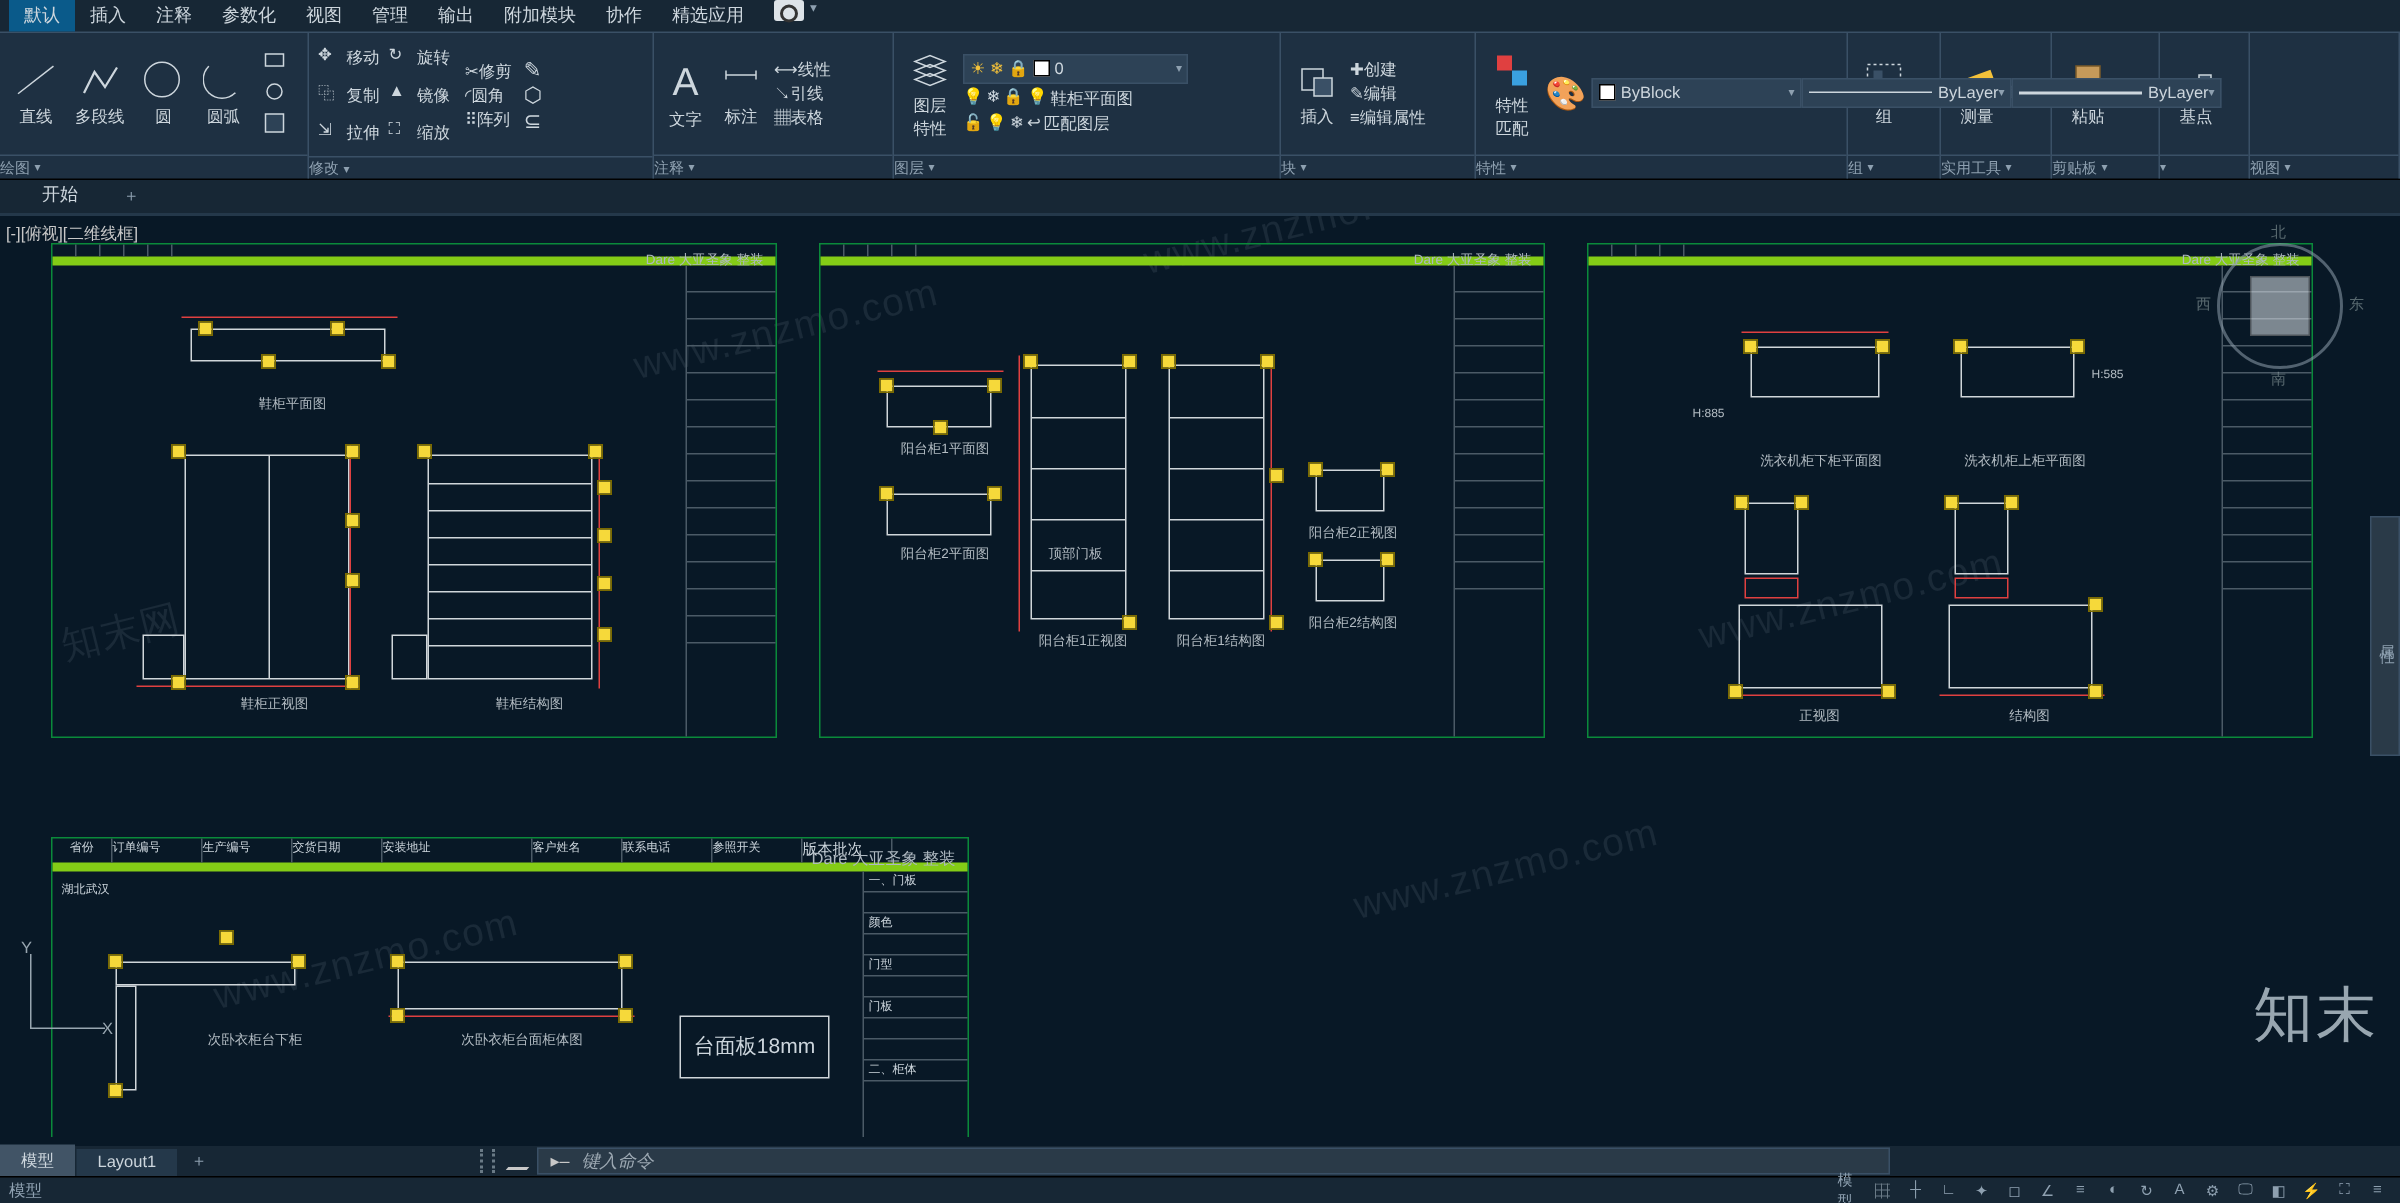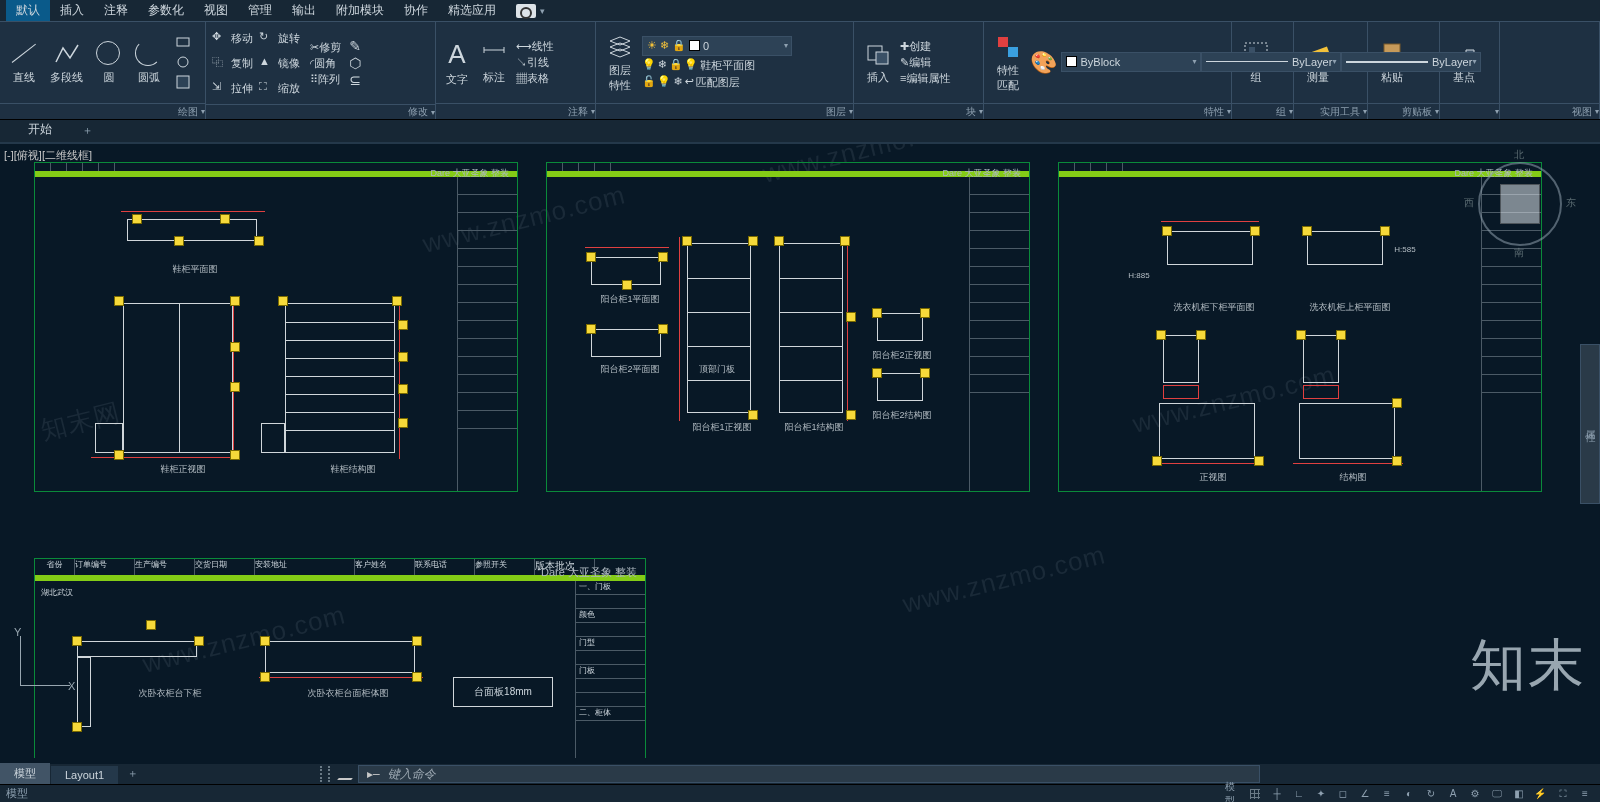--- a/index.html
+++ b/index.html
@@ -5,32 +5,32 @@
   :root{
     --bg:#172735; --bg2:#1e3042; --bg3:#24384a; --bg4:#2d4256;
     --border:#3a5066; --text:#cdd6dd; --muted:#8ea0b0;
     --canvas:#081826; --green:#0a8a3a; --red:#e04040; --yellow:#f6d93a;
     --white:#d0d6da;
   }
   *{box-sizing:border-box;font-family:"Microsoft YaHei",Arial,sans-serif}
   body{margin:0;width:1600px;height:802px;background:var(--canvas);color:var(--text);overflow:hidden;font-size:11px;position:relative}
 
   
-  .menubar{height:22px;background:var(--bg);display:flex;align-items:center;padding-left:6px;border-bottom:1px solid var(--border)}
+  .menubar{height:22px;background:var(--bg);display:flex;padding-left:6px;border-bottom:1px solid var(--border)}
   .menubar .item{padding:0 10px;height:100%;display:flex;align-items:center;cursor:default;font-size:12px}
   .menubar .item.active{background:#0a5a8a}
   .menubar .camicon{width:20px;height:14px;background:#dde3e8;border-radius:2px;margin-left:10px;position:relative}
   .menubar .camicon::before{content:"";position:absolute;left:4px;top:3px;width:8px;height:8px;border-radius:50%;border:2px solid #333}
   .menubar .chev{margin-left:4px;font-size:9px;color:var(--muted)}
 
   
   .ribbon{height:98px;background:var(--bg2);display:flex;border-bottom:1px solid #000}
   .panel{border-right:1px solid var(--border);display:flex;flex-direction:column}
   .panel-body{flex:1;display:flex;align-items:center;padding:4px 6px;gap:4px}
-  .panel-title{height:16px;font-size:10px;color:var(--muted);text-align:center;border-top:1px solid var(--border);display:flex;align-items:center;justify-content:flex-end;gap:3px}
+  .panel-title{height:16px;font-size:10px;color:var(--muted);text-align:center;border-top:1px solid var(--border);display:flex;align-items:center;justify-content:flex-start;gap:3px}
   .panel-title .arr{font-size:8px}
   .big{display:flex;flex-direction:column;align-items:center;gap:2px;padding:0 4px}
   .big .lbl{font-size:11px;white-space:nowrap}
   .icon-sq{width:28px;height:28px;position:relative}
   .grid3{display:grid;grid-template-columns:auto auto;gap:1px 6px}
   .grid3 .row{display:flex;align-items:center;gap:3px;height:24px}
   .grid3 .row .si{width:16px;height:16px;position:relative;flex-shrink:0}
   .grid3 .row .tx{font-size:11px}
   .swatch{width:11px;height:11px;background:#fff;border:1px solid #000}
   .combo{height:20px;background:var(--bg4);border:1px solid var(--border);display:flex;align-items:center;padding:0 4px;font-size:11px;min-width:100px;position:relative}
@@ -67,21 +67,21 @@
   .dimh{height:1px}
   .dimv{width:1px}
   .grip{position:absolute;width:8px;height:8px;background:var(--yellow);outline:1px solid #7a6a00}
   .caption{position:absolute;font-size:9px;color:#b3bcc3;text-align:center;width:120px}
 
   
   .vcube{position:absolute;right:38px;top:18px;width:84px;height:84px;z-index:4;opacity:.55}
   .vcube .ring{position:absolute;inset:0;border:2px solid #8fa0ad;border-radius:50%}
   .vcube .face{position:absolute;left:22px;top:22px;width:40px;height:40px;background:#dbe2e8;border:1px solid #888}
   .vcube .cardinal{position:absolute;font-size:10px;color:#9aa}
-  .idlogo{position:absolute;right:14px;bottom:60px;font-size:56px;color:#98a6b0;letter-spacing:2px}
+  .idlogo{position:absolute;right:14px;bottom:60px;font-size:40px;color:#98a6b0;letter-spacing:2px}
   .idnum{position:absolute;right:14px;bottom:26px;font-size:26px;color:#c0cad2}
 
   
   .ucs{position:absolute;left:12px;bottom:70px;width:70px;height:70px;color:#98a6b0;font-size:11px}
   .ucs .ax{position:absolute;background:#98a6b0}
 
   
   .cmdwrap{position:absolute;left:0;right:0;bottom:18px;height:20px;display:flex;align-items:center;background:rgba(24,40,54,.95);padding:0 340px 0 320px}
   .cmdhandle{width:10px;height:16px;border-left:2px dotted #6a7a86;border-right:2px dotted #6a7a86;margin-right:8px}
   .cmdicon{width:14px;height:14px;position:relative;margin-right:6px}
@@ -631,21 +631,21 @@
       <div class="grip" style="left:160px;top:78px"></div>
     <div class="grip" style="left:38px;top:164px"></div>
     <div class="caption" style="left:80px;top:128px;width:110px">次卧衣柜台下柜</div>
     <div class="furn" style="left:230px;top:82px;width:150px;height:32px"></div>
     <div class="dim dimh" style="left:224px;top:118px;width:164px"></div>
     <div class="grip" style="left:226px;top:78px"></div>
       <div class="grip" style="left:378px;top:78px"></div>
     <div class="grip" style="left:226px;top:114px"></div>
       <div class="grip" style="left:378px;top:114px"></div>
     <div class="caption" style="left:248px;top:128px;width:130px">次卧衣柜台面柜体图</div>
-    <div class="furn" style="left:418px;top:118px;width:100px;height:30px;display:flex;align-items:center;justify-content:center;font-size:10px">台面板18mm</div>
+    <div class="furn" style="left:418px;top:118px;width:100px;height:42px;display:flex;align-items:center;justify-content:center;font-size:14px">台面板18mm</div>
   </div>
 
   <div class="vcube">
     <div class="ring"></div>
       <div class="face"></div>
     <div class="cardinal" style="left:-14px;top:34px">西</div>
     <div class="cardinal" style="right:-14px;top:34px">东</div>
     <div class="cardinal" style="left:36px;top:-14px">北</div>
     <div class="cardinal" style="left:36px;bottom:-14px">南</div>
   </div>

